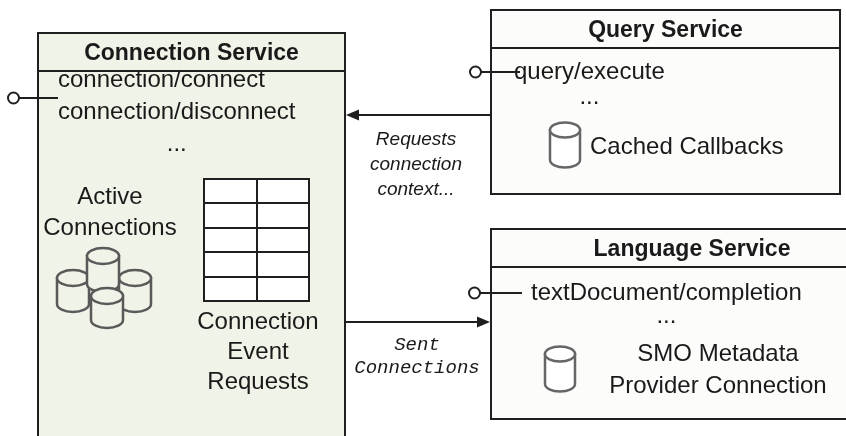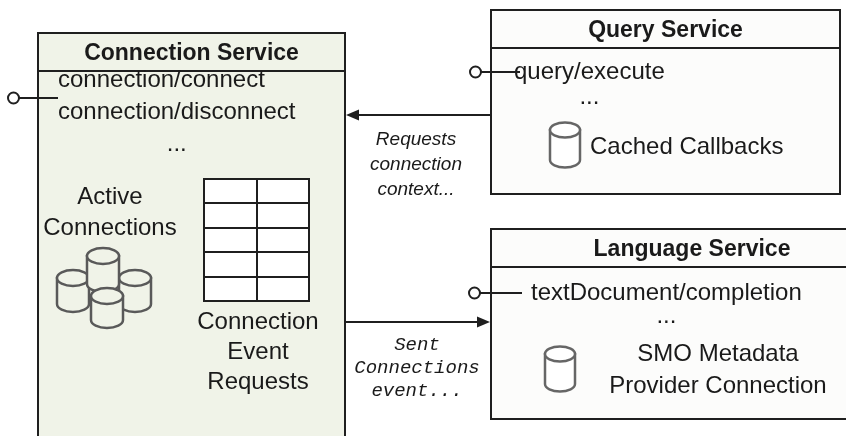--- a/index.html
+++ b/index.html
@@ -135,21 +135,20 @@
   </div>
 
   <div class="annotation ann-requests">
     <div>Requests</div>
     <div>connection</div>
     <div>context...</div>
   </div>
   <div class="annotation ann-sent">
     <div>Sent</div>
     <div>Connections</div>
-    <div>event...</div>
   </div>
 
   <svg class="overlay">
 
     <g>
       <line x1="19" y1="98" x2="58" y2="98" stroke="#1f1f1f" stroke-width="2"></line>
       <circle cx="13.5" cy="98" r="5.5" fill="#ffffff" stroke="#1f1f1f" stroke-width="2"></circle>
     </g>
 
     <g>

